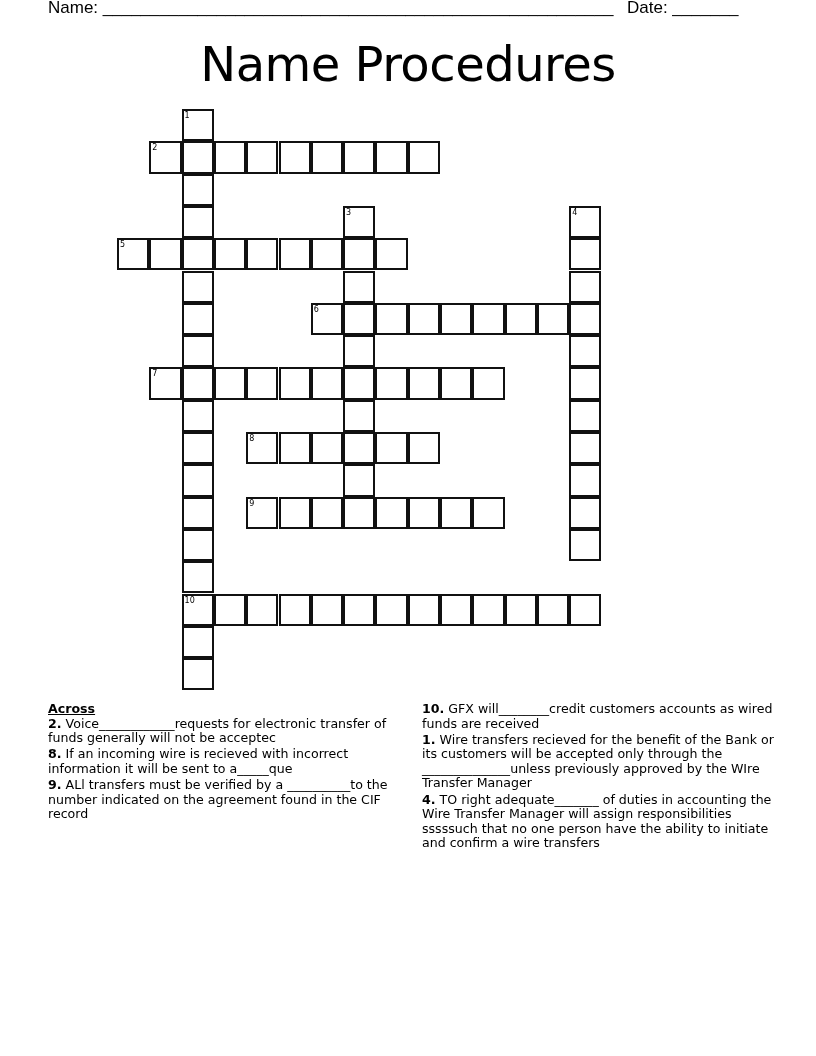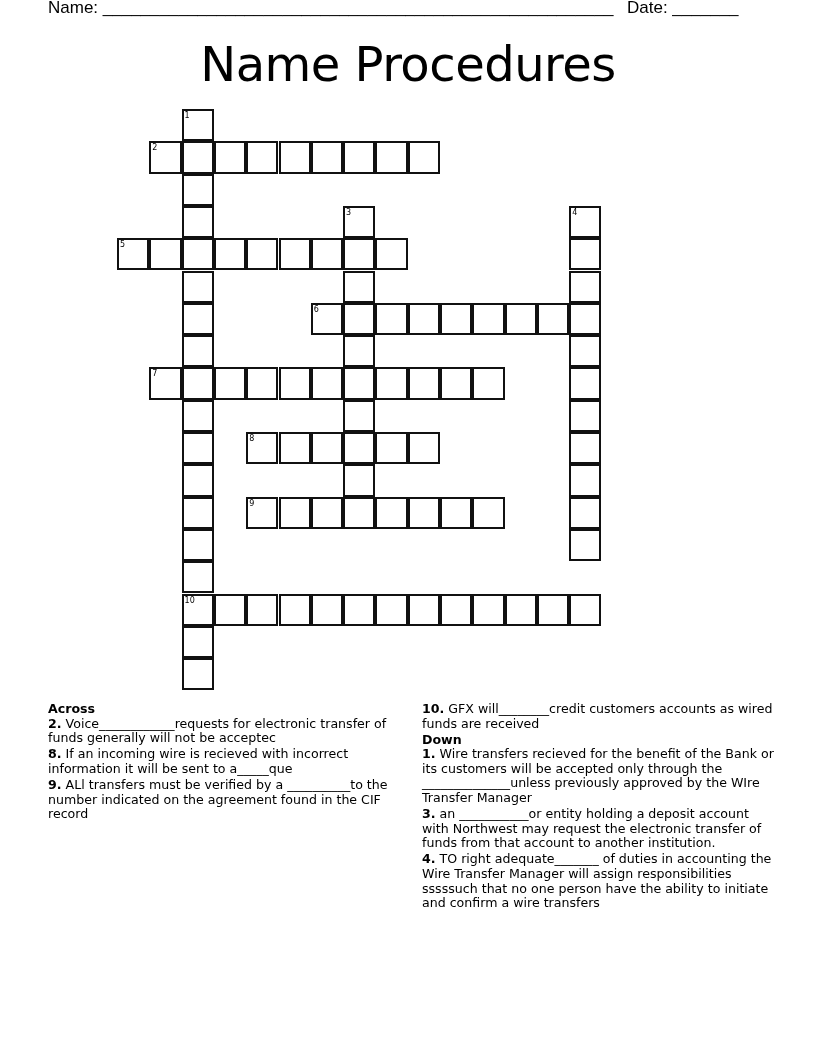--- a/index.html
+++ b/index.html
@@ -7,21 +7,21 @@
   .hdr { position:absolute; top:-2px; font-family:"Liberation Sans", sans-serif; font-size:17px; line-height:20px; white-space:pre; }
   #name { left:48px; }
   #date { left:627px; }
   .title { position:absolute; top:33px; left:0; width:816px; text-align:center; font-family:"DejaVu Sans", sans-serif; font-size:48px; line-height:62px; letter-spacing:-0.5px; }
   #grid { position:absolute; left:0; top:0; width:816px; height:700px; }
   .cell { position:absolute; width:32.3px; height:32.3px; box-sizing:border-box; border:2px solid #111; background:#fff; margin-left:-1px; margin-top:-1px; }
   .num { position:absolute; left:1px; top:0px; font-family:"DejaVu Sans", sans-serif; font-size:8px; line-height:10px; }
   .clues { position:absolute; font-family:"DejaVu Sans", sans-serif; font-size:12.6px; line-height:14.6px; }
   #col-left { left:48px; top:702px; width:356px; }
   #col-right { left:411px; top:702px; width:356px;margin-left:11px; }
-  .sec { font-weight:bold; display:block; }
+  .sec { text-decoration:underline; font-weight:bold; display:block; }
   .clue { display:block; margin-bottom:1.5px; }
   .clue b { font-weight:bold; }
 </style>
 </head>
 <body>
 
 <div id="name" class="hdr">Name: ______________________________________________________</div>
 <div id="date" class="hdr">Date: _______</div>
 <div class="title">Name Procedures</div>
 
@@ -144,17 +144,15 @@
 
 <div id="col-left" class="clues">
   <span class="sec">Across</span>
   <span class="clue"><b>2.</b><span> Voice____________requests for electronic transfer of funds generally will not be acceptec</span></span>
   <span class="clue"><b>8.</b><span> If an incoming wire is recieved with incorrect information it will be sent to a_____que</span></span>
   <span class="clue"><b>9.</b><span> ALl transfers must be verified by a __________to the number indicated on the agreement found in the CIF record</span></span>
 </div>
 
 <div id="col-right" class="clues">
   <span class="clue"><b>10.</b><span> GFX will________credit customers accounts as wired funds are received</span></span>
-  <span class="sec">Down</span>
   <span class="clue"><b>1.</b><span> Wire transfers recieved for the benefit of the Bank or its customers will be accepted only through the ______________unless previously approved by the WIre Transfer Manager</span></span>
-  <span class="clue"><b>3.</b><span> an ___________or entity holding a deposit account with Northwest may request the electronic transfer of funds from that account to another institution.</span></span>
   <span class="clue"><b>4.</b><span> TO right adequate_______ of duties in accounting the Wire Transfer Manager will assign responsibilities sssssuch that no one person have the ability to initiate and confirm a wire transfers</span></span>
 </div>
 
 </body></html>

